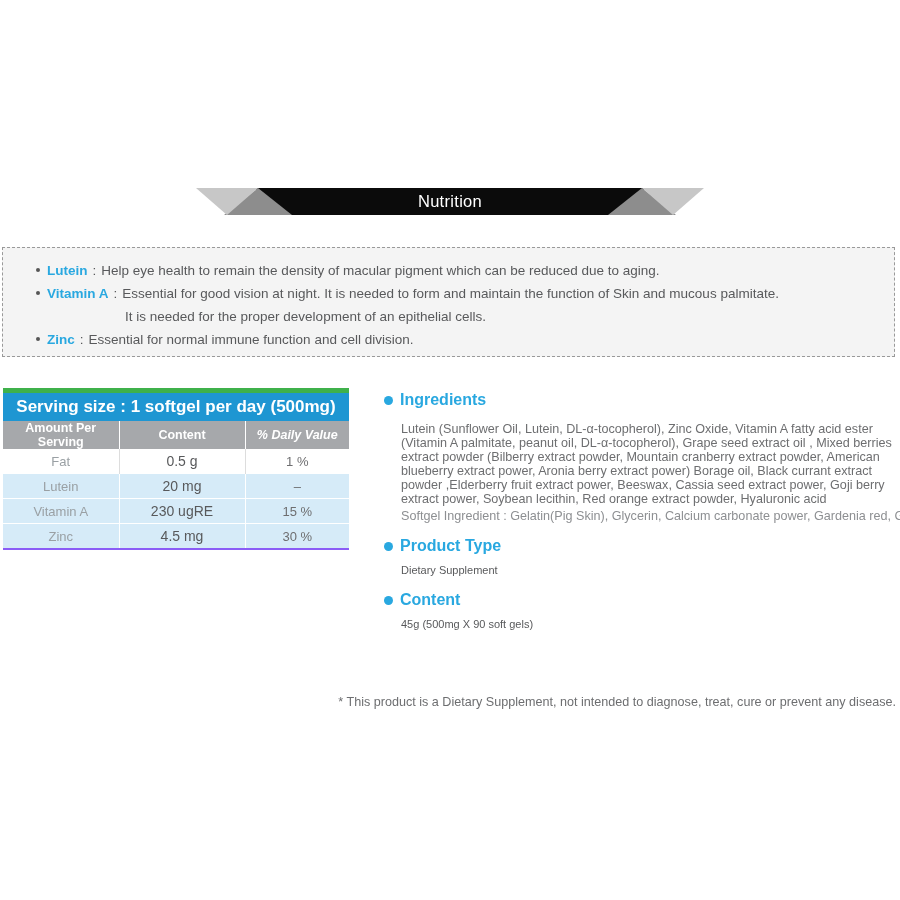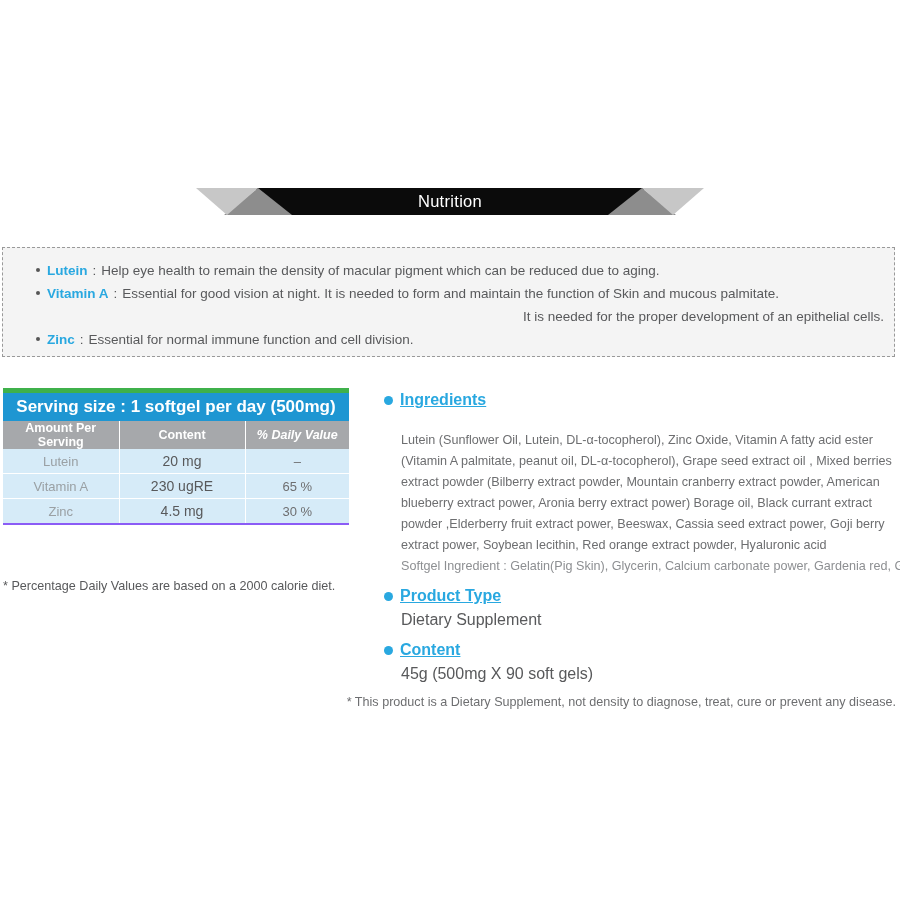--- a/index.html
+++ b/index.html
@@ -23,21 +23,21 @@
   
   .benefits {
     position:absolute; left:2px; top:247px; width:893px; height:110px;
     box-sizing:border-box; background:#f4f4f4; border:1px dashed #999;
     padding:14px 10px 0 33px; font-size:13.5px; color:#58595b;
   }
   .b-item { line-height:18px; margin-bottom:5px; }
   .b-bullet { display:inline-block; width:4px; height:4px; border-radius:50%; background:#555; vertical-align:middle; margin-right:7px; margin-bottom:3px; }
   .b-term { color:#29a8e0; font-weight:bold; }
   .b-sep { margin:0 5px; }
-  .b-cont { margin-left:89px; line-height:18px; margin-bottom:5px;text-align:right; }
+  .b-cont { margin-left:89px; line-height:18px; margin-bottom:5px; }
 
   
   .facts { position:absolute; left:3px; top:388px; width:346px; }
   .facts-green { height:5px; background:#3fb14b; }
   .facts-title {
     height:28px; background:#1e96d2; color:#fff; font-weight:bold;
     font-size:17px; text-align:center; line-height:28px;
   }
   .facts table { width:100%; border-collapse:collapse; table-layout:fixed; border-bottom:2px solid #8b5cf6; }
   .facts th {
@@ -53,26 +53,26 @@
   .facts tbody tr:first-child td { border-top:none; }
   .facts tr.hl { background:#d6ebf8; }
   .facts tr.hl td { border-right-color:#fff; border-top-color:#fff; }
   .c-label { color:#9aa0a4; font-size:13px; }
   .c-content { color:#58595b; font-size:14px; }
   .c-daily { color:#6e6e70; font-size:13px; }
   .footnote { position:absolute; left:3px; top:579px; font-size:12.6px; color:#58595b; }
 
   
   .rightcol { position:absolute; left:384px; top:389px; width:514px; }
-  .sec-title { display:flex; align-items:center; font-size:16px; font-weight:bold; color:#29a8e0; line-height:22px;text-decoration:underline; }
+  .sec-title { display:flex; align-items:center; font-size:16px; font-weight:bold; color:#29a8e0; line-height:22px; }
   .sec-dot { width:9px; height:9px; border-radius:50%; background:#29a8e0; margin-right:7px; flex:0 0 auto; }
-  .ing-body { margin:19px 0 0 17px; width:495px; font-size:12.6px; line-height:21px; color:#6d6e70; }
+  .ing-body { margin:11px 0 0 17px; width:495px; font-size:12.6px; line-height:14px; color:#6d6e70; }
   .ing-note { margin:3px 0 0 17px; width:478px; font-size:12.6px; line-height:15.2px; color:#8d8f92; padding-left:108px; text-indent:-108px; box-sizing:content-box; }
   .sec { margin-top:11px; }
-  .sec-body { margin:5px 0 0 17px; font-size:16px; color:#58595b; line-height:16px; }
+  .sec-body { margin:5px 0 0 17px; font-size:11px; color:#58595b; line-height:16px; }
 
   .disclaimer { position:absolute; right:4px; top:695px; font-size:12.6px; color:#6d6e70; }
 </style>
 </head>
 <body>
 
 <div class="page">
 
   <div class="banner-bar">
     <span>Nutrition</span>
@@ -105,39 +105,43 @@
           <col style="width:104px">
         </colgroup>
       <thead>
         <tr>
           <th>Amount Per Serving</th>
           <th>Content</th>
           <th>% Daily Value</th>
         </tr>
       </thead>
       <tbody>
+          <tr>
+            <td class="c-label">Fat</td>
+            <td class="c-content">0.5 g</td>
+            <td class="c-daily">1 %</td>
+          </tr>
           <tr class="hl">
             <td class="c-label">Lutein</td>
             <td class="c-content">20 mg</td>
             <td class="c-daily">–</td>
           </tr>
           <tr class="hl">
             <td class="c-label">Vitamin A</td>
             <td class="c-content">230 ugRE</td>
-            <td class="c-daily">65 %</td>
+            <td class="c-daily">15 %</td>
           </tr>
           <tr class="hl">
             <td class="c-label">Zinc</td>
             <td class="c-content">4.5 mg</td>
             <td class="c-daily">30 %</td>
           </tr>
         </tbody>
     </table>
   </div>
-  <div class="footnote">* Percentage Daily Values are based on a 2000 calorie diet.</div>
 
   <div class="rightcol">
     <div>
       <div class="sec-title">
         <span class="sec-dot"></span>
         <span>Ingredients</span>
       </div>
       <div class="ing-body">Lutein (Sunflower Oil, Lutein, DL-α-tocopherol), Zinc Oxide, Vitamin A fatty acid ester (Vitamin A palmitate, peanut oil, DL-α-tocopherol), Grape seed extract oil , Mixed berries extract powder (Bilberry extract powder, Mountain cranberry extract powder, American blueberry extract power, Aronia berry extract power) Borage oil, Black currant extract powder ,Elderberry fruit extract power, Beeswax, Cassia seed extract power, Goji berry extract power, Soybean lecithin, Red orange extract powder, Hyaluronic acid</div>
       <div class="ing-note">Softgel Ingredient : Gelatin(Pig Skin), Glycerin, Calcium carbonate power, Gardenia red, Gardenia blue</div>
     </div>
@@ -153,14 +157,14 @@
     <div class="sec">
       <div class="sec-title">
         <span class="sec-dot"></span>
         <span>Content</span>
       </div>
       <div class="sec-body">45g (500mg X 90 soft gels)</div>
     </div>
 
   </div>
 
-  <div class="disclaimer">* This product is a Dietary Supplement, not density to diagnose, treat, cure or prevent any disease.</div>
+  <div class="disclaimer">* This product is a Dietary Supplement, not intended to diagnose, treat, cure or prevent any disease.</div>
 </div>
 
 </body></html>

